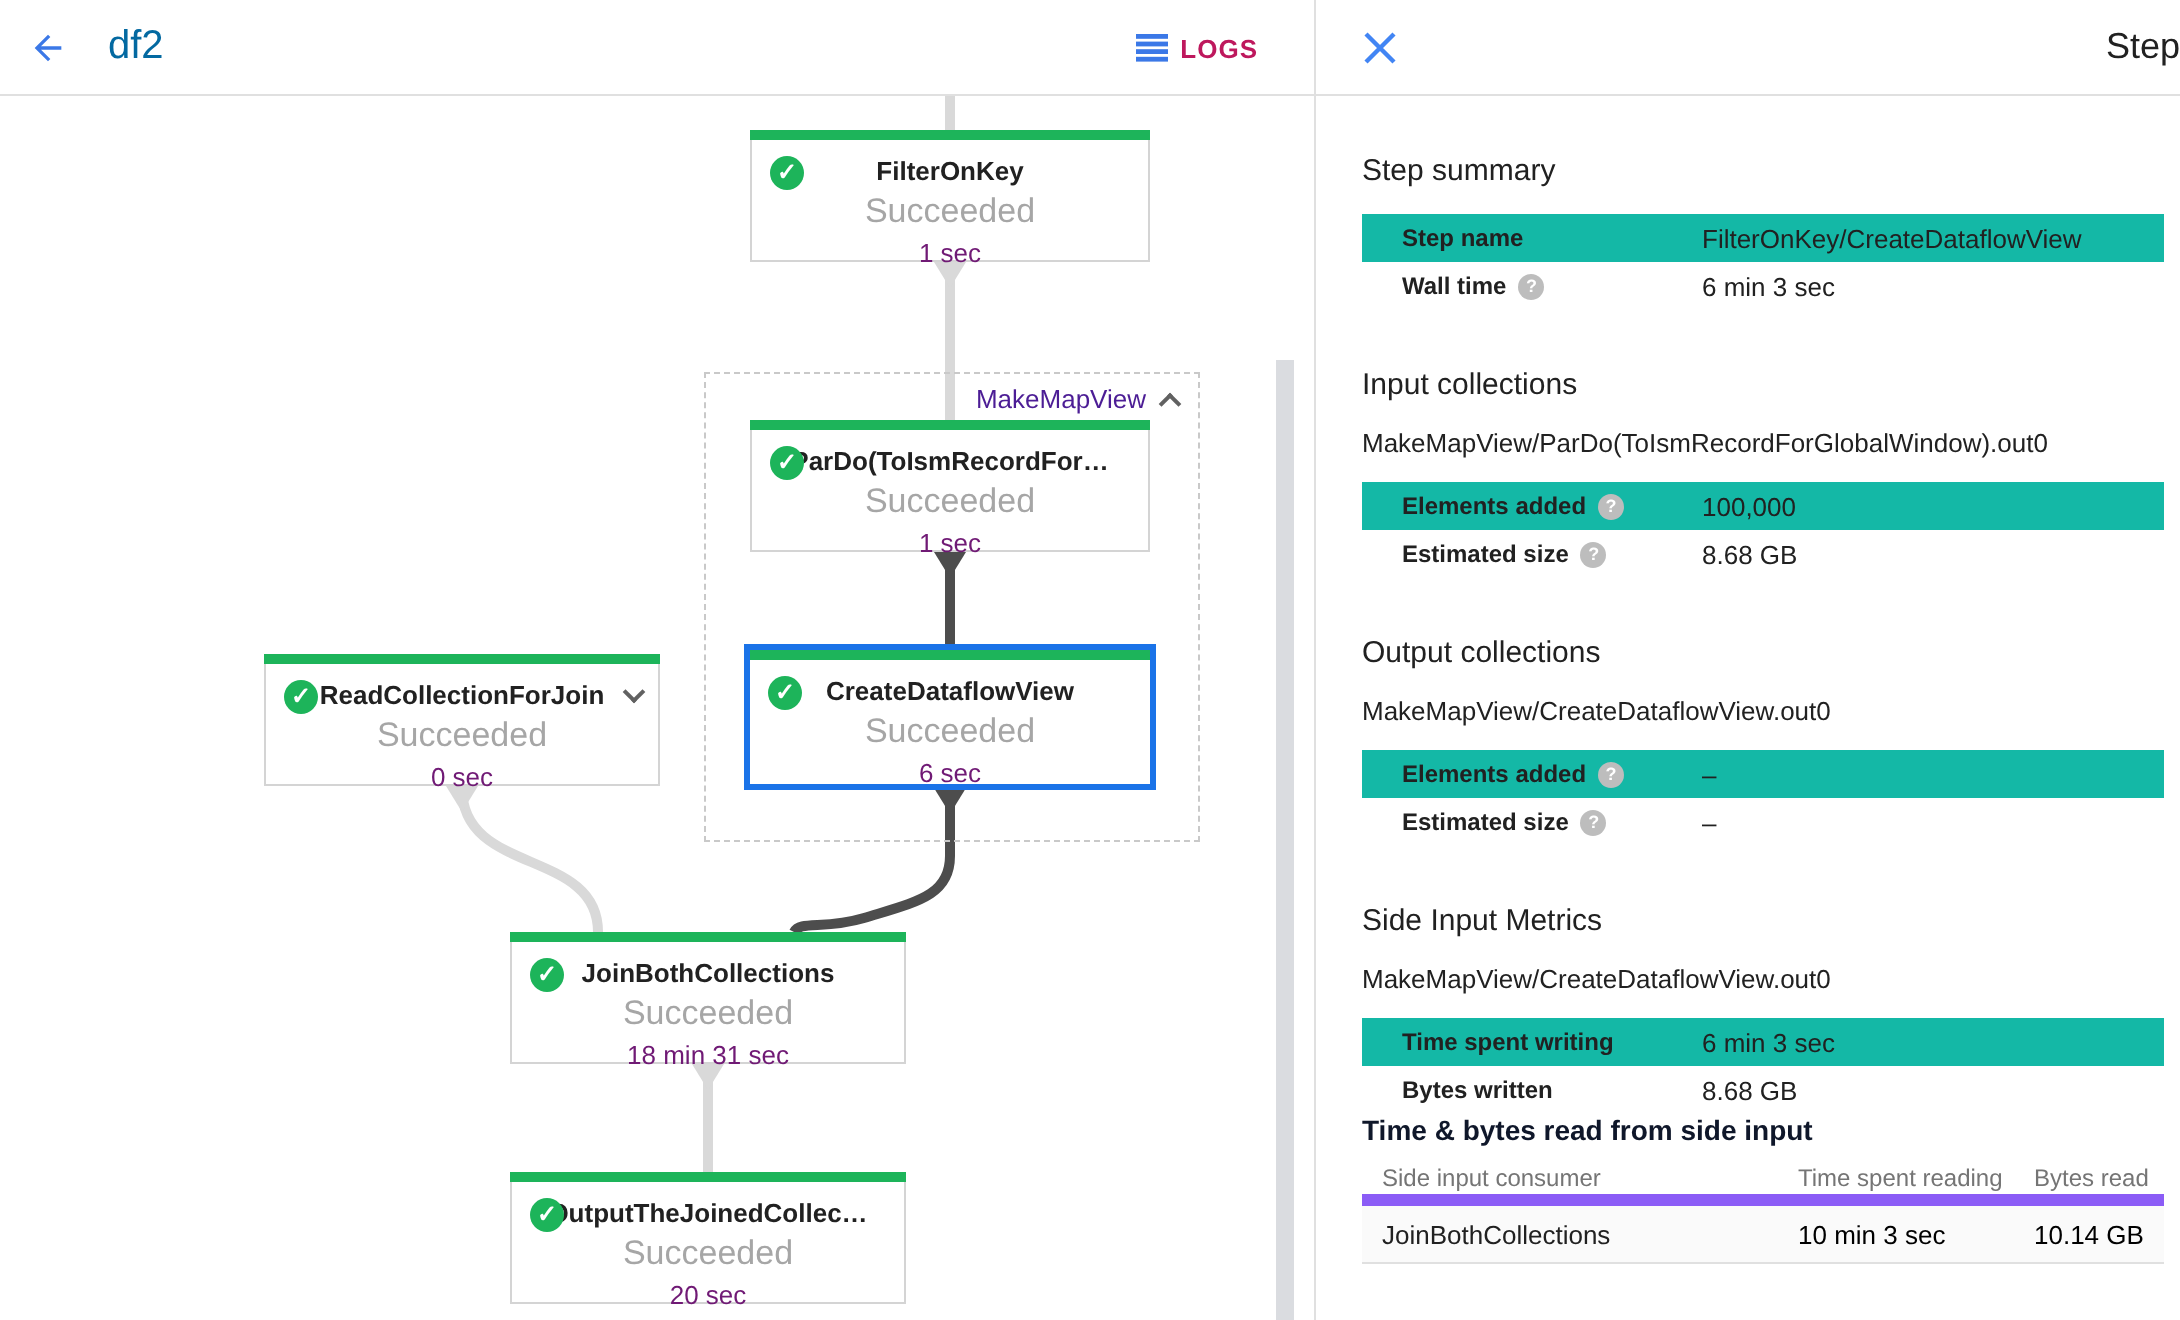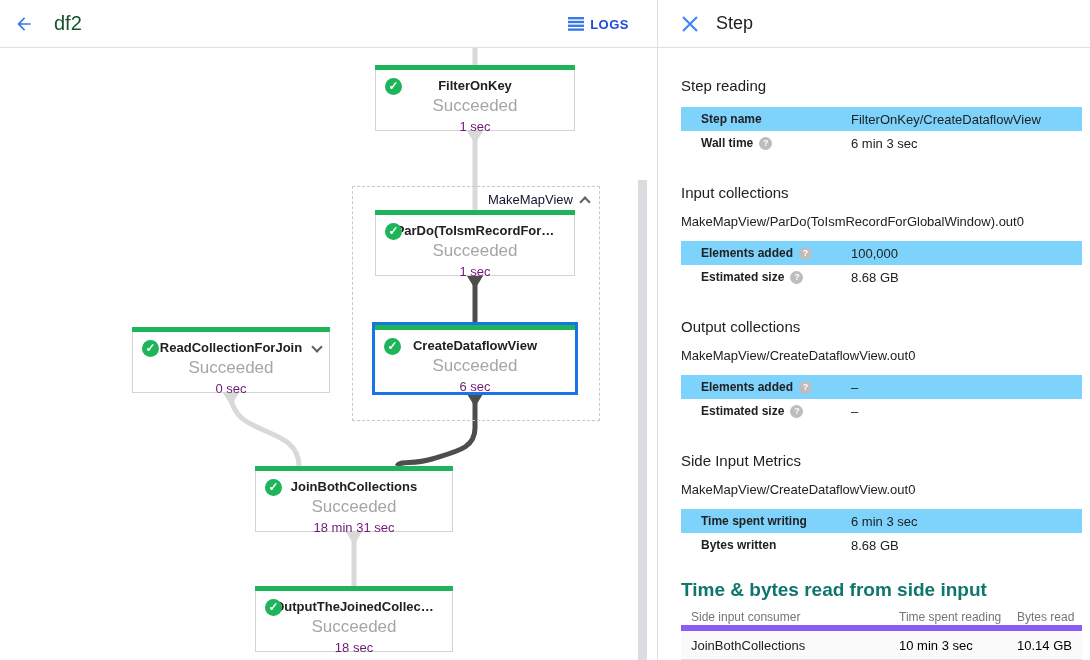--- a/index.html
+++ b/index.html
@@ -3,53 +3,53 @@
 <meta charset="utf-8">
 <style>
   * { margin:0; padding:0; box-sizing:border-box; }
   body { font-family:"Liberation Sans", sans-serif; background:#fff; }
   #app { position:relative; width:1090px; height:660px; background:#fff; overflow:hidden; }
 
   
   .graph-header { position:absolute; left:0; top:0; width:657px; height:48px; background:#fff;
                   border-bottom:1px solid #e0e0e0; display:flex; align-items:center; }
   .back-btn { width:48px; height:48px; display:flex; align-items:center; justify-content:center; cursor:pointer; }
-  .job-title { font-size:20px; color:#14532d; margin-left:6px; }
+  .job-title { font-size:20px; color:#0369a1; margin-left:6px; }
   .logs-btn { position:absolute; right:28px; top:0; height:48px; display:flex; align-items:center; gap:6px;
-              color:#1d4ed8; font-size:13px; font-weight:bold; letter-spacing:.5px; cursor:pointer; }
+              color:#be185d; font-size:13px; font-weight:bold; letter-spacing:.5px; cursor:pointer; }
 
   
   .panel { position:absolute; left:657px; top:0; width:433px; height:660px; background:#fff; border-left:1px solid #e0e0e0; }
-  .panel-header { height:48px; border-bottom:1px solid #e0e0e0; display:flex; align-items:center; }
+  .panel-header { height:48px; border-bottom:1px solid #e0e0e0; display:flex; align-items:center;justify-content:space-between; }
   .close-btn { width:48px; height:48px; margin-left:8px; display:flex; align-items:center; justify-content:center; cursor:pointer; }
   .panel-title { font-size:18px; color:#212121; margin-left:2px; }
   .panel-body { padding:0 8px 0 23px; }
   .section-heading { font-size:15px; color:#212121; margin-top:29px; margin-bottom:13px; }
   .collection-name { font-size:13px; color:#212121; margin-bottom:12px; }
   .kv-row { display:flex; align-items:center; height:24px; padding-left:20px; font-size:13px; color:#212121; }
-  .kv-row.shaded { background:#7dd3fc; }
+  .kv-row.shaded { background:#14b8a6; }
   .kv-label { width:150px; font-size:12px; font-weight:bold; color:#212121; display:flex; align-items:center; gap:6px; }
   .kv-value { font-size:13px; color:#212121; }
   .help-icon { display:inline-block; width:13px; height:13px; border-radius:50%; background:#bdbdbd; color:#fff;
                font-size:9px; font-weight:bold; text-align:center; line-height:13px; cursor:pointer; }
 
-  .table-heading { font-size:19px; font-weight:bold; color:#0f766e; margin-top:22px; margin-bottom:8px; }
+  .table-heading { font-size:14px; font-weight:bold; color:#0f172a; margin-bottom:8px; }
   .si-table { width:100%; }
   .si-row { display:grid; grid-template-columns:208px 118px 1fr; padding-left:10px; align-items:center; }
   .si-head { height:22px; color:#757575; font-size:12px; border-bottom:6px solid #8b5cf6; }
   .si-data { height:29px; background:#fafafa; font-size:13px; border-bottom:1px solid #e0e0e0; }
   .si-data .c0 { color:#212121; }
   .si-data .c1, .si-data .c2 { color:#000000; }
 
   
   .graph { position:absolute; left:0; top:48px; width:657px; height:612px; background:#fff; }
   .edges { position:absolute; left:0; top:0; }
   .group-box { position:absolute; left:352px; top:138px; width:248px; height:235px; border:1px dashed #c9c9c9; }
   .group-label { position:absolute; right:10px; top:5px; display:flex; align-items:center; gap:8px;
-                 font-size:13px; color:#0f172a; cursor:pointer; }
+                 font-size:13px; color:#4c1d95; cursor:pointer; }
   .chev { display:inline-block; width:8px; height:8px; border-right:2px solid #616161; border-bottom:2px solid #616161; }
   .chev-up { transform:rotate(225deg); margin-top:4px; }
   .chev-down { transform:rotate(45deg); margin-bottom:3px; }
 
   .node { position:absolute; background:#fff; border:1px solid #d4d4d4; cursor:pointer; text-align:center; }
   .node-bar { height:5px; background:#1db45a; margin:-1px -1px 0 -1px; }
   .node.selected { border:3px solid #1a73e8; }
   .node.selected .node-bar { margin:0; }
   .node-body { padding-top:8px; position:relative; }
   .check-icon { position:absolute; left:9px; top:8px; width:17px; height:17px; border-radius:50%;
@@ -164,40 +164,40 @@
         <div class="node-time">18 min 31 sec</div>
       </div>
     </div>
 
     <div class="node" style="left:255px; top:538px; width:198px; height:66px;">
       <div class="node-bar"></div>
       <div class="node-body">
         <span class="check-icon">✓</span>
         <div class="node-title">OutputTheJoinedCollec…</div>
         <div class="node-status">Succeeded</div>
-        <div class="node-time">18 sec</div>
+        <div class="node-time">20 sec</div>
       </div>
     </div>
 
     <div class="scroll-thumb"></div>
   </div>
 
   <div class="panel">
     <div class="panel-header">
       <div class="close-btn">
         <svg width="16" height="16" viewBox="0 0 16 16">
           <path d="M1 1 L15 15 M15 1 L1 15" stroke="#4285f4" stroke-width="2.2" fill="none"></path>
         </svg>
       </div>
       <div class="panel-title">Step</div>
     </div>
 
     <div class="panel-body">
 
-      <div class="section-heading">Step reading</div>
+      <div class="section-heading">Step summary</div>
       <div class="kv-row shaded">
         <span class="kv-label">
           <span>Step name</span>
         </span>
         <span class="kv-value">FilterOnKey/CreateDataflowView</span>
       </div>
       <div class="kv-row">
         <span class="kv-label">
           <span>Wall time</span>
           <span class="help-icon">?</span>

